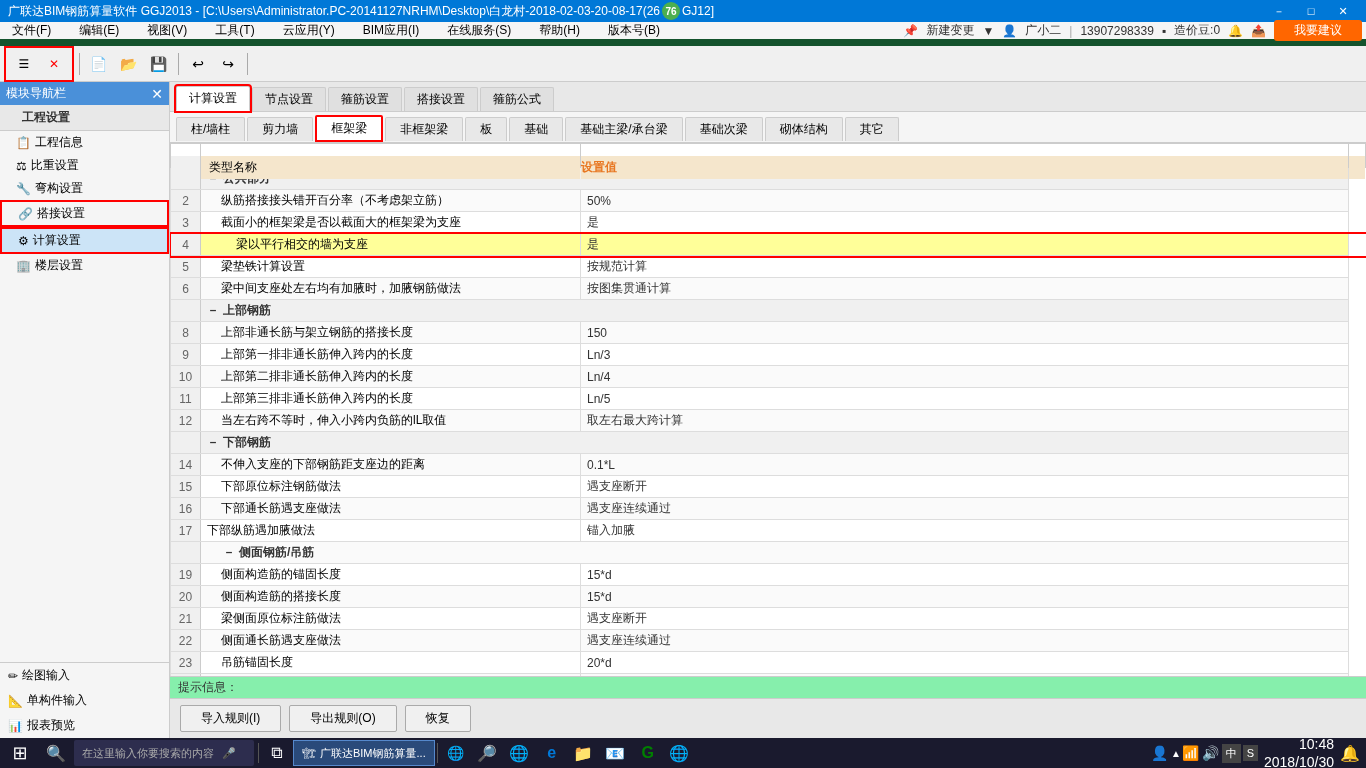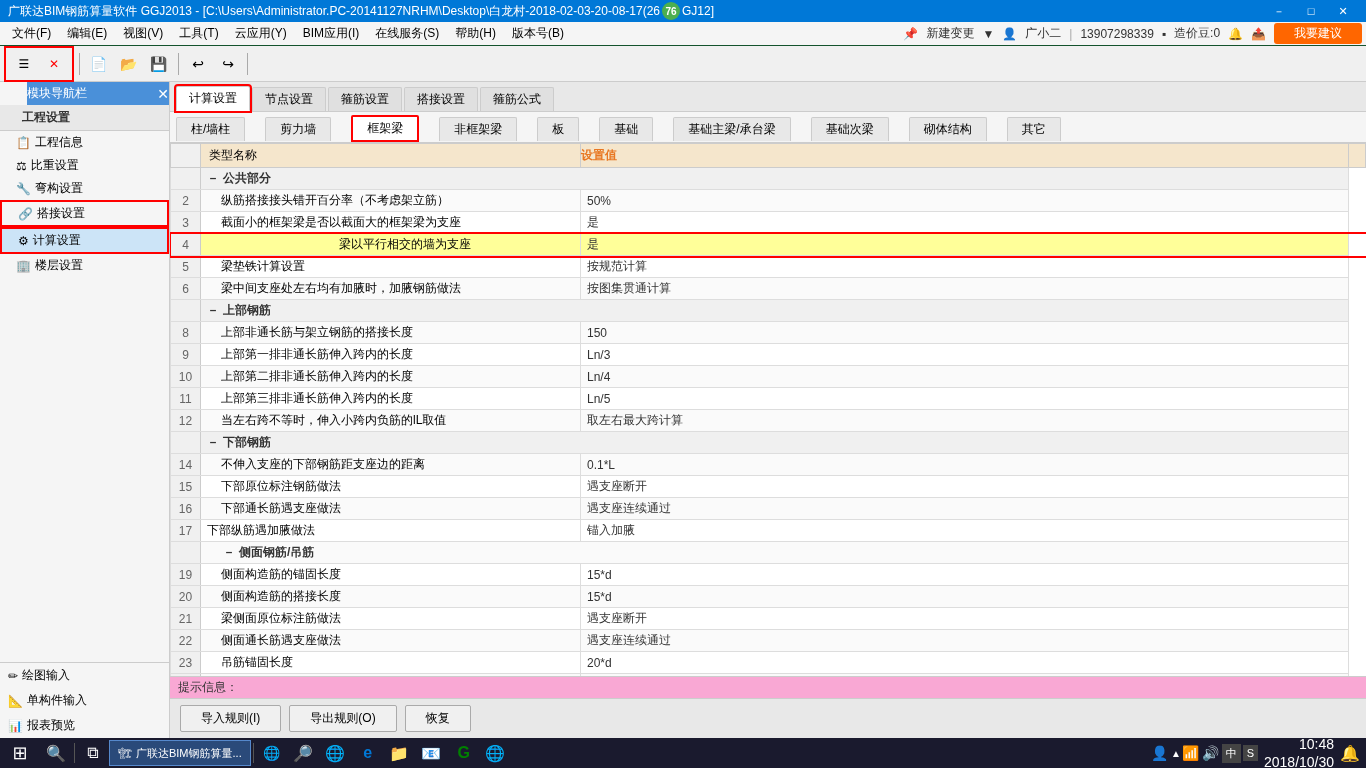--- a/index.html
+++ b/index.html
@@ -5,76 +5,76 @@
     * { margin: 0; padding: 0; box-sizing: border-box; }
     body { font-family: 'Microsoft YaHei', SimSun, sans-serif; font-size: 12px; background: #f0f0f0; width: 1366px; height: 768px; overflow: hidden; }
     
     
     #title-bar { background: #0078d7; color: white; height: 22px; display: flex; align-items: center; justify-content: space-between; padding: 0 8px; font-size: 12px; }
     #title-bar .win-controls { display: flex; gap: 2px; }
     #title-bar .win-btn { width: 30px; height: 22px; display: flex; align-items: center; justify-content: center; cursor: pointer; font-size: 11px; }
     .badge-76 { background: #4caf50; color: white; border-radius: 50%; width: 18px; height: 18px; display: inline-flex; align-items: center; justify-content: center; font-size: 10px; font-weight: bold; margin: 0 2px; }
 
     
-    #menu-bar { background: #f5f5f5; border-bottom: 1px solid #14532d; height: 24px; display: flex; align-items: center; padding: 0 4px; gap: 0; }
+    #menu-bar { background: #f5f5f5; border-bottom: 7px solid #14532d; height: 24px; display: flex; align-items: center; padding: 0 4px; gap: 12px; }
     .menu-item { padding: 2px 8px; cursor: pointer; font-size: 12px; }
     #menu-bar .right-section { margin-left: auto; display: flex; align-items: center; gap: 8px; font-size: 12px; color: #333; }
     .btn-suggest { background: #ff6600; color: white; padding: 2px 20px; border-radius: 3px; cursor: pointer; font-size: 12px; }
 
     
     #toolbar { background: #f0f0f0; border-bottom: 1px solid #ccc; height: 36px; display: flex; align-items: center; padding: 0 4px; gap: 2px; }
     .tool-btn { width: 28px; height: 28px; display: flex; align-items: center; justify-content: center; cursor: pointer; border: 1px solid transparent; font-size: 14px; }
     .toolbar-sep { width: 1px; height: 22px; background: #aaa; margin: 0 3px; }
 
     
     #main-layout { display: flex; height: calc(768px - 22px - 24px - 36px - 30px); }
 
     
     #sidebar { width: 170px; background: #f5f5f5; border-right: 1px solid #ccc; display: flex; flex-direction: column; }
-    #sidebar-header { background: #4a90d9; color: white; padding: 3px 0; display: flex; align-items: center; justify-content: space-between; font-size: 12px; margin-left: 27px; }
+    #sidebar-header { background: #4a90d9; color: white; padding: 3px 6px; display: flex; align-items: center; justify-content: space-between; font-size: 12px; }
     #sidebar-header .close-btn { cursor: pointer; color: white; font-size: 14px; }
     #sidebar-title-section { padding: 4px 22px; font-size: 12px; font-weight: bold; color: #333; border-bottom: 1px solid #ccc; background: #e8e8e8; }
     .sidebar-item { padding: 3px 6px 3px 16px; cursor: pointer; display: flex; align-items: center; gap: 4px; font-size: 12px; }
     .sidebar-item.selected { background: #cce4f7; }
 
     .sidebar-bottom { margin-top: auto; border-top: 1px solid #ccc; }
     .sidebar-bottom-item { padding: 4px 8px; cursor: pointer; font-size: 12px; display: flex; align-items: center; gap: 4px; }
 
     
     #content-area { flex: 1; display: flex; flex-direction: column; background: white; }
 
     
     #settings-tabs { background: #e8e8e8; border-bottom: 1px solid #ccc; display: flex; align-items: center; padding: 4px 6px 0; gap: 2px; }
     .settings-tab { padding: 3px 12px; border: 1px solid #ccc; border-bottom: none; background: #e0e0e0; cursor: pointer; font-size: 12px; border-radius: 2px 2px 0 0; }
     .settings-tab.active { background: white; border-bottom: 1px solid white; z-index: 1; }
     .red-outline { outline: 2px solid red; }
 
     
-    #beam-type-tabs { display: flex; align-items: center; border-bottom: 1px solid #ccc; background: #f5f5f5; padding: 3px 6px 0; gap: 20px; }
+    #beam-type-tabs { display: flex; align-items: center; border-bottom: 1px solid #ccc; background: #f5f5f5; padding: 3px 6px 0; gap: 2px; }
     .beam-tab { padding: 3px 14px; border: 1px solid #ccc; border-bottom: none; background: #e8e8e8; cursor: pointer; font-size: 12px; border-radius: 2px 2px 0 0; }
     .beam-tab.active { background: white; border-bottom: 1px solid white; z-index: 1; }
     .beam-tab.red-box { border: 2px solid red; }
 
     
     #settings-table { flex: 1; overflow-y: auto; }
     table { width: 100%; border-collapse: collapse; font-size: 12px; }
-    table th { background: #f5e6cc; border: 1px solid #ccc; padding: 3px 8px; font-weight: normal; text-align: center; position: sticky; top: 0; z-index: 2; }
+    table th { background: #f5e6cc; border: 1px solid #ccc; padding: 3px 8px; font-weight: normal; text-align: center; position: sticky; top: 12px; z-index: 2; }
     table td { border: 1px solid #ddd; padding: 2px 6px; }
     table tr:nth-child(even) { background: #fafafa; }
     .row-num { text-align: center; width: 30px; color: #666; background: #f0f0f0; border-right: 1px solid #ccc; }
     .row-separator { background: #f0f0f0; font-weight: bold; }
     .row-separator td { color: #333; }
     .value-col { color: #333; }
     .highlighted-row { background: #ffff99 !important; outline: 2px solid red; }
     .orange-header { color: #e87722; font-weight: bold; }
     th.name-col { width: 380px; text-align: left; padding-left: 8px; }
     th.value-col-h { text-align: left; padding-left: 0; }
 
     
-    #info-bar { background: #f9a8d4; border-top: 1px solid #ccc; padding: 2px 8px; font-size: 12px; color: #333; min-height: 20px; }
+    #info-bar { background: #86efac; border-top: 1px solid #ccc; padding: 2px 8px; font-size: 12px; color: #333; min-height: 20px; }
 
     
     #btn-bar { background: #e8e8e8; border-top: 1px solid #ccc; padding: 6px 10px; display: flex; gap: 8px; align-items: center; }
     .action-btn { padding: 4px 20px; border: 1px solid #aaa; background: #f0f0f0; cursor: pointer; font-size: 12px; border-radius: 2px; }
 
     
     #taskbar { position: fixed; bottom: 0; left: 0; width: 1366px; height: 30px; background: #1a1a2e; display: flex; align-items: center; color: white; font-size: 11px; z-index: 100; }
     #taskbar .start-btn { width: 40px; height: 30px; display: flex; align-items: center; justify-content: center; background: #1a1a2e; cursor: pointer; font-size: 18px; }
     #taskbar .search-box { display: flex; align-items: center; background: #2d2d4e; margin: 0 2px; padding: 2px 8px; gap: 4px; height: 26px; min-width: 180px; border-radius: 2px; }
     #taskbar .search-box span { color: #aaa; font-size: 11px; }
@@ -244,21 +244,21 @@
               <td style="padding-left: 20px;">纵筋搭接接头错开百分率（不考虑架立筋）</td>
               <td class="value-col">50%</td>
             </tr>
             <tr>
               <td class="row-num">3</td>
               <td style="padding-left: 20px;">截面小的框架梁是否以截面大的框架梁为支座</td>
               <td class="value-col">是</td>
             </tr>
             <tr class="highlighted-row" style="outline: red solid 2px;">
               <td class="row-num">4</td>
-              <td style="padding-left: 35px; text-align: center;">梁以平行相交的墙为支座</td>
+              <td style="padding-left: 35px;">梁以平行相交的墙为支座</td>
               <td class="value-col">是</td>
             </tr>
             <tr>
               <td class="row-num">5</td>
               <td style="padding-left: 20px;">梁垫铁计算设置</td>
               <td class="value-col">按规范计算</td>
             </tr>
             <tr>
               <td class="row-num">6</td>
               <td style="padding-left: 20px;">梁中间支座处左右均有加腋时，加腋钢筋做法</td>
@@ -369,20 +369,24 @@
       <button class="action-btn">导入规则(I)</button>
       <button class="action-btn">导出规则(O)</button>
       <button class="action-btn">恢复</button>
     </div>
   </div>
 </div>
 
 <div id="taskbar">
   <div class="start-btn">⊞</div>
   <div class="taskbar-icon">🔍</div>
+  <div class="search-box">
+    <span>在这里输入你要搜索的内容</span>
+    <span style="margin-left:4px;">🎤</span>
+  </div>
   <div class="taskbar-sep"></div>
   <div class="taskbar-icon">⧉</div>
   <div class="app-window-btn">
     <span>🏗</span>
     <span>广联达BIM钢筋算量...</span>
   </div>
   <div class="taskbar-sep"></div>
   <div class="taskbar-icon" style="font-size:14px;">🌐</div>
   <div class="taskbar-icon">🔎</div>
   <div class="taskbar-icon">🌐</div>

